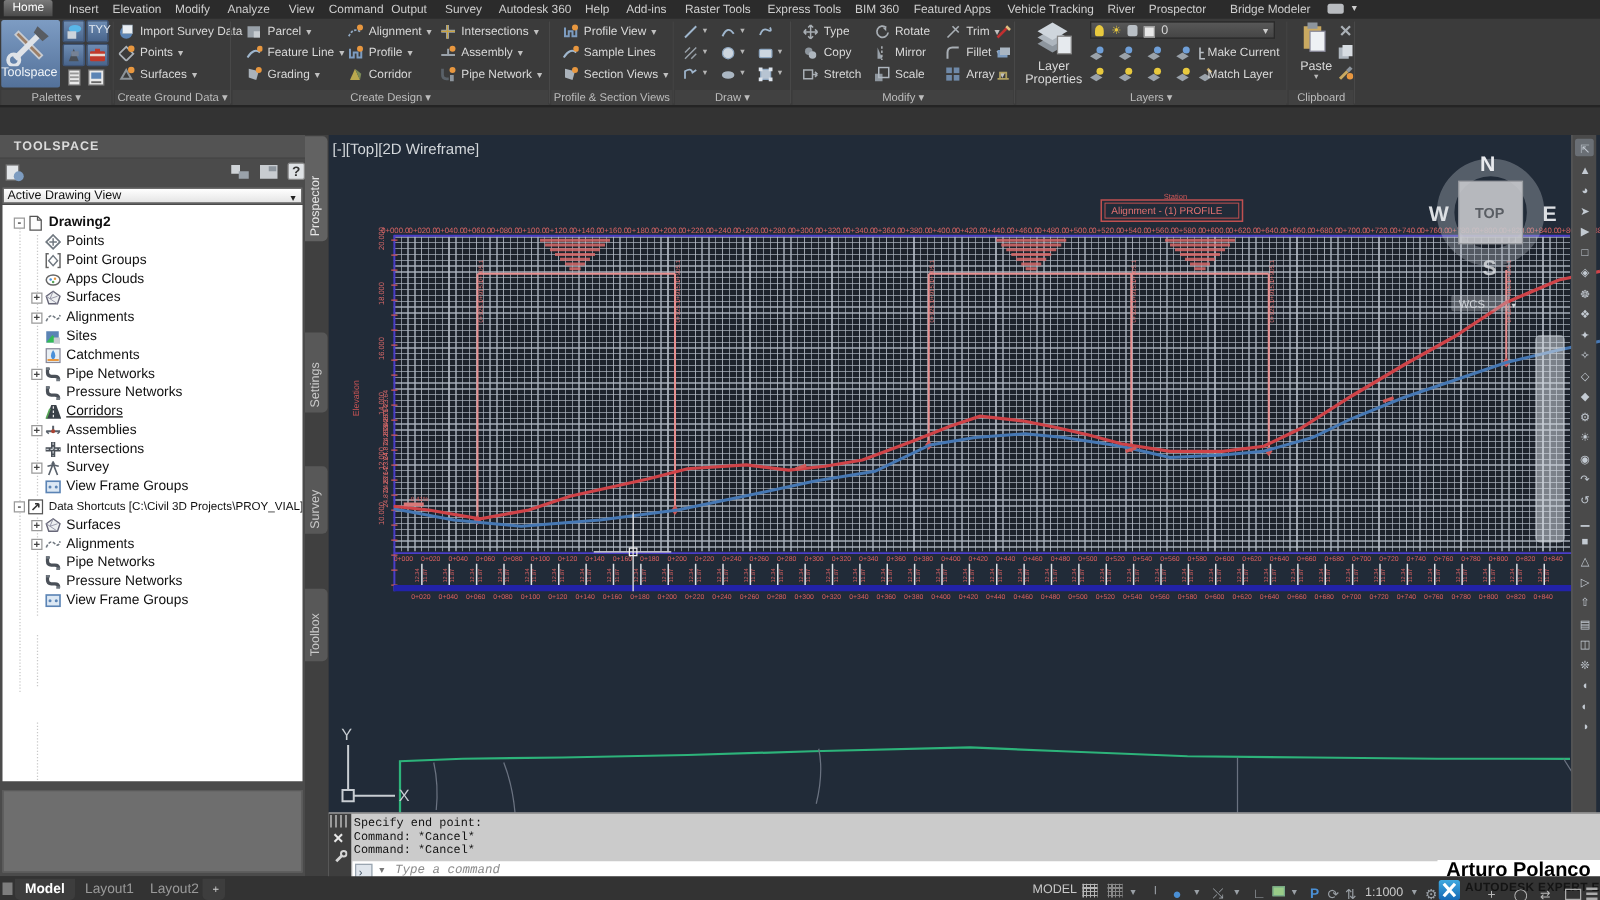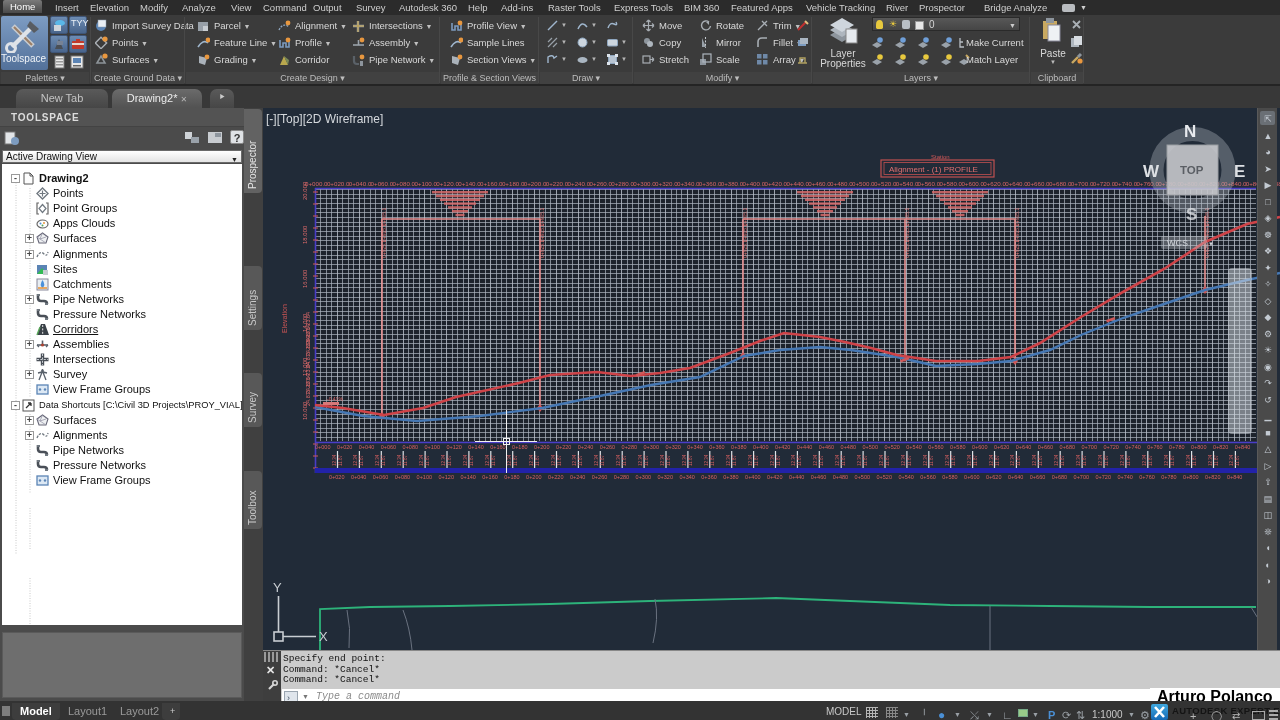--- a/index.html
+++ b/index.html
@@ -53,21 +53,21 @@
 <span class="mi" style="left:399px;">Autodesk 360</span>
 <span class="mi" style="left:468px;">Help</span>
 <span class="mi" style="left:501px;">Add-ins</span>
 <span class="mi" style="left:548px;">Raster Tools</span>
 <span class="mi" style="left:614px;">Express Tools</span>
 <span class="mi" style="left:684px;">BIM 360</span>
 <span class="mi" style="left:731px;">Featured Apps</span>
 <span class="mi" style="left:806px;">Vehicle Tracking</span>
 <span class="mi" style="left:886px;">River</span>
 <span class="mi" style="left:919px;">Prospector</span>
-<span class="mi" style="left:984px;">Bridge Analyze</span>
+<span class="mi" style="left:984px;">Bridge Modeler</span>
 <span class="mi" style="left:1062px;top:3px;"><span style="display:inline-block;width:13px;height:8px;background:#b9bcc0;border-radius:2px;"></span></span>
 <span class="mi" style="left:1080px;font-size:7px;top:4px;">▼</span>
 </div>
 <div class="abs" id="ribbon">
 <div class="abs" style="left:1px;top:1px;width:47px;height:54px;background:linear-gradient(#7d9cc3,#53719a);border:1px solid #3f577;border-radius:2px;">
 <svg width="45" height="36" style="position:absolute;left:0;top:1px;">
           <path d="M12 9 L32 29" stroke="#c8ccd1" stroke-width="5"></path>
           <path d="M13 10 L31 28" stroke="#9b7e66" stroke-width="2.2"></path>
           <path d="M33 8 L11 30" stroke="#dfe3e8" stroke-width="4.5"></path>
           <path d="M29 4 L38 12 L33 16 L26 9 Z" fill="#585c62"></path>
@@ -217,21 +217,21 @@
         <rect x="2.5" y="2.5" width="8" height="8" fill="#b7c4d2" stroke="#8fa7c0"></rect>
         <rect x="1" y="1" width="3" height="3" fill="#dde4ec"></rect>
         <rect x="9" y="1" width="3" height="3" fill="#dde4ec"></rect>
         <rect x="1" y="9" width="3" height="3" fill="#dde4ec"></rect>
         <rect x="9" y="9" width="3" height="3" fill="#dde4ec"></rect>
       </svg>
 <div class="abs" style="left:621px;top:41px;font-size:6px;color:#b5b5b5;">▼</div>
 <svg class="abs" style="left:642px;top:4px;" width="13" height="13">
         <path d="M6.5 1 L6.5 12 M1 6.5 L12 6.5 M6.5 1 L4.5 3 M6.5 1 L8.5 3 M6.5 12 L4.5 10 M6.5 12 L8.5 10 M1 6.5 L3 4.5 M1 6.5 L3 8.5 M12 6.5 L10 4.5 M12 6.5 L10 8.5" stroke="#a8aeb4" stroke-width="1.2" fill="none"></path>
       </svg>
-<div class="rtxt" style="left:659px;top:5px;">Move</div>
+<div class="rtxt" style="left:659px;top:5px;">Type</div>
 <svg class="abs" style="left:642px;top:21px;" width="13" height="13">
         <circle cx="5" cy="5" r="3" fill="#8d959d"></circle>
         <circle cx="8" cy="8" r="3" fill="#aeb6be"></circle>
       </svg>
 <div class="rtxt" style="left:659px;top:22px;">Copy</div>
 <svg class="abs" style="left:642px;top:38px;" width="13" height="13">
         <rect x="1" y="3" width="7" height="7" fill="none" stroke="#a8aeb4" stroke-width="1.2"></rect>
         <path d="M8 6.5 L12 6.5 M12 6.5 L10 4.5 M12 6.5 L10 8.5" stroke="#a8aeb4" stroke-width="1.2"></path>
       </svg>
 <div class="rtxt" style="left:659px;top:39px;">Stretch</div>
@@ -366,25 +366,20 @@
 <div class="rsep" style="left:90px;"></div>
 <div class="rsep" style="left:184px;"></div>
 <div class="rsep" style="left:439px;"></div>
 <div class="rsep" style="left:538px;"></div>
 <div class="rsep" style="left:632px;"></div>
 <div class="rsep" style="left:811px;"></div>
 <div class="rsep" style="left:1029px;"></div>
 <div class="rsep" style="left:1083px;"></div>
 </div>
 <div class="abs" style="left:0;top:84px;width:1280px;height:2px;background:#242424;"></div>
-<div class="abs" id="ftabs">
-<div class="ftab" style="left:16px;width:92px;background:linear-gradient(#5a5a5a,#464646);border-radius:7px 7px 0 0;line-height:19px;">New Tab</div>
-<div class="ftab" style="left:112px;width:90px;background:linear-gradient(#6b6b6b,#525252);border-radius:7px 7px 0 0;color:#ececec;line-height:19px;">Drawing2* <span style="font-size:8px;color:#b5b5b5;">✕</span></div>
-<div class="ftab" style="left:210px;width:24px;background:linear-gradient(#5a5a5a,#464646);border-radius:7px 7px 0 0;line-height:17px;color:#ccc;font-size:9px;">⯈</div>
-</div>
 <div class="abs" id="tspanel">
 <div class="abs" style="left:0;top:0;width:244px;height:19px;background:#535353;border-bottom:1px solid #434343;color:#dcdcdc;font-size:10px;font-weight:bold;letter-spacing:0.8px;line-height:19px;"><span style="margin-left:11px;">TOOLSPACE</span></div>
 <svg class="abs" style="left:4px;top:22px;" width="16" height="16">
         <rect x="1" y="2" width="10" height="12" fill="#e2e5e8" stroke="#777"></rect>
         <circle cx="11" cy="11" r="4" fill="#7d9cc0"></circle>
       </svg>
 <svg class="abs" style="left:184px;top:23px;" width="17" height="14">
         <rect x="1" y="1" width="7" height="7" fill="#cfd3d7"></rect>
         <rect x="7" y="6" width="8" height="6" fill="#9aa2aa"></rect>
       </svg>

